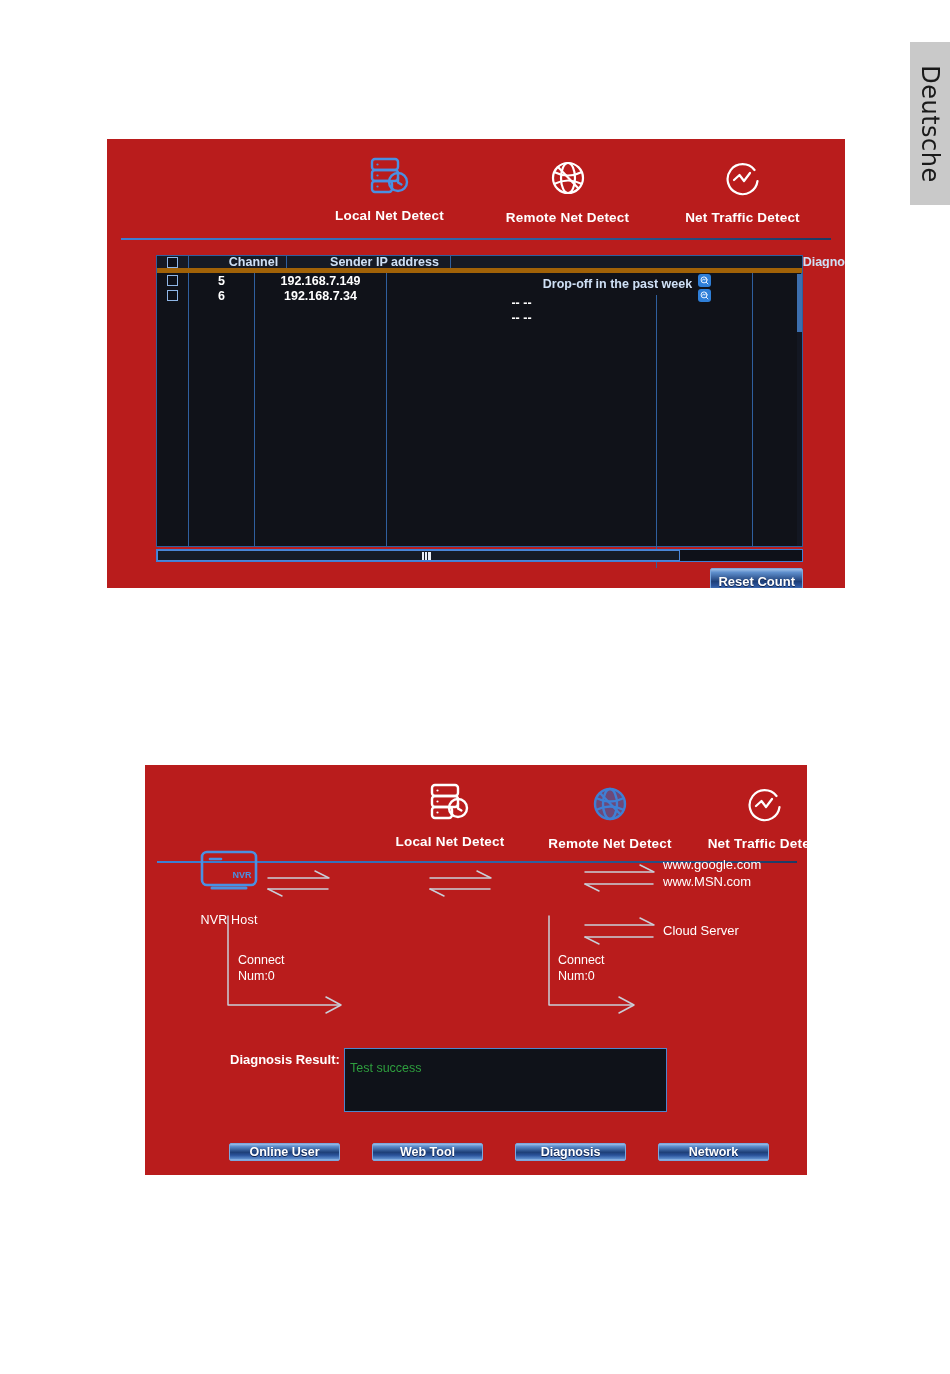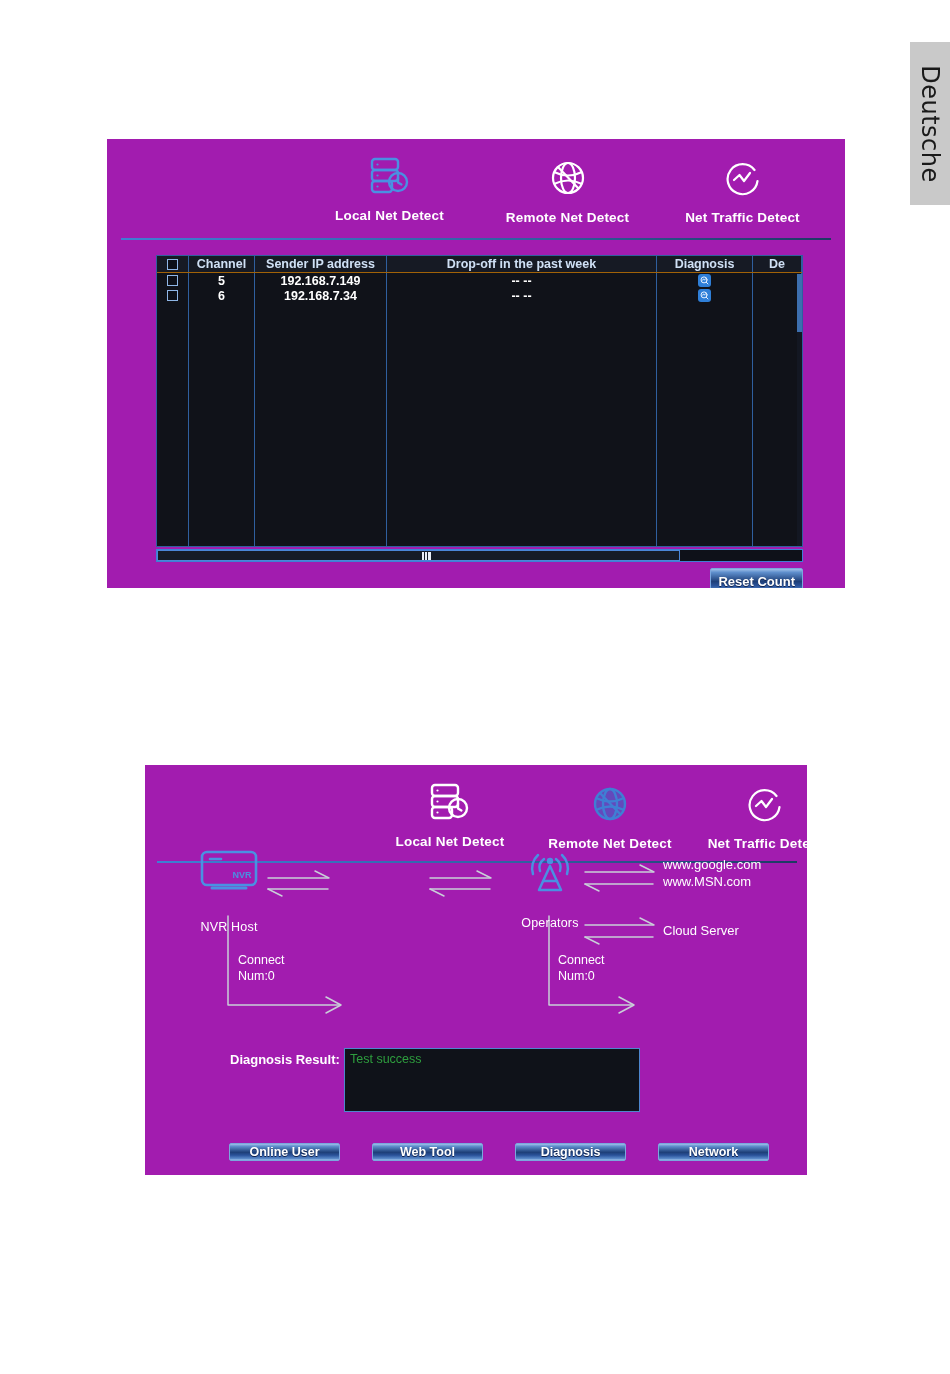--- a/index.html
+++ b/index.html
@@ -16,21 +16,21 @@
     position:absolute; left:910px; top:42px; width:40px; height:163px;
     background:#c9c9c9; display:flex; align-items:center; justify-content:center;
   }
   .lang-tab span{
     transform: rotate(90deg); white-space:nowrap;
     font-size:24px; color:#1a1a1a; letter-spacing:.5px;
     font-family:"DejaVu Sans", sans-serif;
   }
 
   
-  .panel{ position:absolute; background:#a21caf; overflow:hidden; }
+  .panel{ position:absolute; background:#b91c1c; overflow:hidden; }
   .panel-1{ left:107px; top:139px; width:738px; height:449px; }
   .panel-2{ left:145px; top:765px; width:662px; height:410px; }
   .tabitem{ display:flex; flex-direction:column; align-items:center; cursor:pointer; }
   .tabitem .ticon{ display:block; }
   .tabitem .tlabel{
     margin-top:9px; font-size:13.5px; font-weight:bold; color:#ffffff;
     white-space:nowrap; letter-spacing:.2px;
   }
   .tabitem.active .tlabel{ color:#ffffff; }
   .tab-rule{
@@ -44,40 +44,41 @@
   .p1-t0{ left:175px; top:0; width:215px; }
   .p1-t1{ left:353px; top:4px; width:215px; }
   .p1-t2{ left:528px; top:4px; width:215px; }
   .p1-rule{ left:14px; top:83px; width:710px; }
 
   .grid{
     position:absolute; left:49px; top:116px; width:647px; height:292px;
     border:1px solid #2f5f9e; background:#101219;
   }
   .grid-head{
-    display:flex; height:17px; border-bottom:1px solid #a16207;
+    display:flex; height:17px; border-bottom:5px solid #a16207;
     background:#161a24;
+    gap:32px;
   }
   .grid-head .cell{
     font-size:12.5px; color:#cfe0f5; font-weight:bold;
     display:flex; align-items:center; justify-content:center;
     border-right:1px solid #2f5f9e; height:100%;
     white-space:nowrap; overflow:hidden;
   }
   .grid-body .row{ display:flex; height:15px; }
   .grid-body .cell{
     font-size:12.5px; color:#ffffff; font-weight:bold;
     display:flex; align-items:center; justify-content:center;
     border-right:1px solid #2f5f9e; height:100%;
     white-space:nowrap; overflow:hidden;
   }
   .c-chk{ flex:0 0 32px; }
   .c-ch { flex:0 0 66px; }
   .c-ip { flex:0 0 132px; }
-  .c-drop{ flex:0 0 270px; }
+  .c-drop{ flex:0 0 270px;margin-top:22px; }
   .c-diag{ flex:0 0 96px; }
   .c-de { flex:1 1 auto; }
 
   .ckbox{
     width:11px; height:11px; border:1px solid #8fb6e6; background:#0d1018;
     display:inline-block;
   }
   .diag-ico{
     width:13px; height:13px; border-radius:3px;
     background:#2f7fd8; display:flex; align-items:center; justify-content:center;
@@ -127,40 +128,40 @@
   
   .p2-tabs .tabitem{ position:absolute; }
   .p2-t0{ left:200px; top:16px; width:210px; }
   .p2-t1{ left:360px; top:20px; width:210px; }
   .p2-t2{ left:515px; top:20px; width:210px; }
   .p2-rule{ left:12px; top:96px; width:640px; }
 
   .diagram{ position:absolute; left:0; top:0; width:100%; height:100%; }
   .node{ position:absolute; display:flex; flex-direction:column; align-items:center; }
   .node .nlabel{
-    margin-top:20px; font-size:12.5px; color:#ffffff; white-space:nowrap;
+    margin-top:13px; font-size:12.5px; color:#ffffff; white-space:nowrap;
     letter-spacing:.2px;
   }
   .txtnode{
     position:absolute; color:#ffffff; font-size:13px; line-height:17px;
     white-space:nowrap;
   }
   .connlbl{
     position:absolute; color:#ffffff; font-size:12.5px; line-height:16px;
     white-space:nowrap;
   }
 
   .diag-result-label{
     position:absolute; left:85px; top:287px;
     font-size:13px; font-weight:bold; color:#ffffff; white-space:nowrap;
   }
   .diag-result-box{
-    position:absolute; left:199px; top:283px; width:296px; height:64px;
+    position:absolute; left:199px; top:283px; width:323px; height:64px;
     border:1px solid #4d86cd; background:#0f1219;
-    padding:3px 5px;
+    padding:12px 5px;
   }
   .diag-result-box .val{
     font-size:12.5px; color:#2e9e3e; white-space:nowrap;
   }
 
   .p2-buttons{
     position:absolute; left:84px; top:378px; width:540px;
     display:flex; gap:32px;
   }
   .p2-buttons .btn3d{ width:122px; height:18px; font-size:12.5px; padding:0; }
@@ -401,34 +402,20 @@
               <path d="M14 40 h34" stroke-linecap="round" stroke-width="3"></path>
               <path d="M12 11 h11" stroke-linecap="round"></path>
             </g>
             <text x="44" y="30" fill="#4a90e2" font-size="9" font-weight="bold" font-family="Liberation Sans, sans-serif" text-anchor="middle">NVR</text>
           </svg>
         </span>
         <span class="nlabel">NVR Host</span>
       </div>
 
 
-      <div class="node" style="left:365px; top:83px; width:80px;">
-        <svg width="58" height="48" viewBox="0 0 58 48">
-          <g fill="none" stroke="#4a90e2" stroke-width="2.5" stroke-linecap="round">
-            <path d="M12 26 a18 18 0 0 1 5 -19"></path>
-              <path d="M46 26 a18 18 0 0 0 -5 -19"></path>
-            <path d="M19 23 a11 11 0 0 1 4 -12"></path>
-              <path d="M39 23 a11 11 0 0 0 -4 -12"></path>
-            <circle cx="29" cy="13" r="3.2" fill="#4a90e2" stroke="none"></circle>
-            <path d="M29 18 L18 42 h22 z" stroke-linejoin="round"></path>
-            <path d="M22 33 h14"></path>
-          </g>
-        </svg>
-        <span class="nlabel">Operators</span>
-      </div>
 
 
 
       <div class="txtnode" style="left:518px; top:91px;">
         <div>www.google.com</div>
         <div>www.MSN.com</div>
       </div>
       <div class="txtnode" style="left:518px; top:157px;">
         <div>Cloud Server</div>
       </div>

